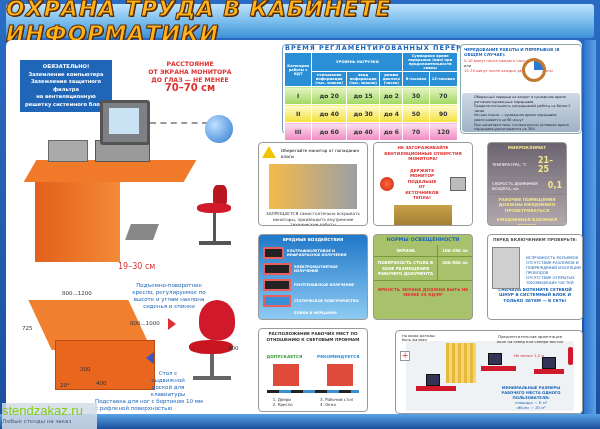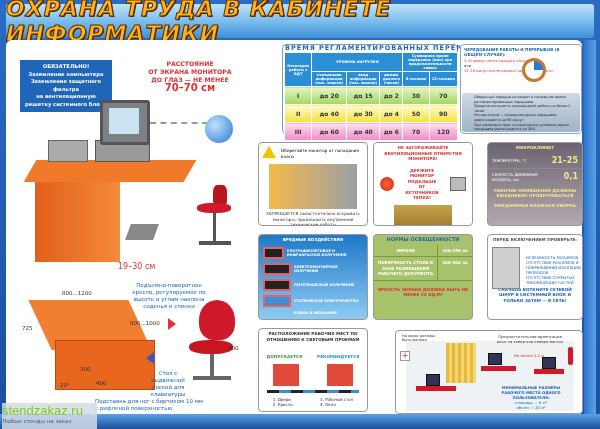--- a/index.html
+++ b/index.html
@@ -55,21 +55,21 @@
 td.cat{color:#fff;font-size:6px}
 .brk-right{position:absolute;left:460px;top:44px;width:122px;height:90px;border:1px solid #8aa;border-radius:4px;background:#fff}
 .brk-right .h{font-size:4px;color:#1f66b8;padding:2px 3px;font-weight:bold;line-height:5px}
 .brk-right .t{font-size:3.6px;color:#d33;padding:0 3px;line-height:5px}
 .clock{position:absolute;left:522px;top:58px;width:24px;height:24px;border-radius:50%;border:3px solid #c27a32;background:conic-gradient(#2b7ad0 0 25%,#fff 25% 100%)}
 .brk-notes{position:absolute;left:462px;top:93px;width:118px;height:39px;background:linear-gradient(180deg,#cfd9e3,#9fb3c6);border-radius:3px;font-size:3.4px;color:#223;padding:2px 2px 2px 12px;line-height:4.6px}
 
 .card{position:absolute;border:1px solid #999;border-radius:4px;overflow:hidden}
 .c1{left:258px;top:142px;width:110px;height:84px;background:#fff}
 .c2{left:373px;top:142px;width:100px;height:84px;background:#fff}
-.c3{left:487px;top:142px;width:96px;height:84px;background:linear-gradient(180deg,#6b6470,#b3a8ae)}
+.c3{left:487px;top:142px;width:80px;height:84px;background:linear-gradient(180deg,#6b6470,#b3a8ae)}
 .c4{left:258px;top:234px;width:110px;height:86px;background:linear-gradient(180deg,#1f78c9,#8ecbf3)}
 .c5{left:373px;top:234px;width:100px;height:86px;background:#a7c26a}
 .c6{left:487px;top:234px;width:96px;height:86px;background:#fff}
 .c7{left:258px;top:328px;width:110px;height:84px;background:#fff}
 .c8{left:395px;top:330px;width:188px;height:84px;background:#fff}
 .ct{font-size:4.2px;font-weight:bold;text-align:center;line-height:5.5px;padding:2px}
 .c3 .row{display:flex;justify-content:space-between;align-items:center;padding:3px 4px;border-bottom:1px solid #8d8590}
 .c3 .row .k{font-size:3.8px;color:#fff;width:50px;line-height:5px}
 .c3 .row .v{font-size:8px;color:#f3e58a;font-weight:bold}
 .c5 .row{display:flex;border-bottom:1px solid #789a3a;font-size:4px;color:#fff;font-weight:bold}

